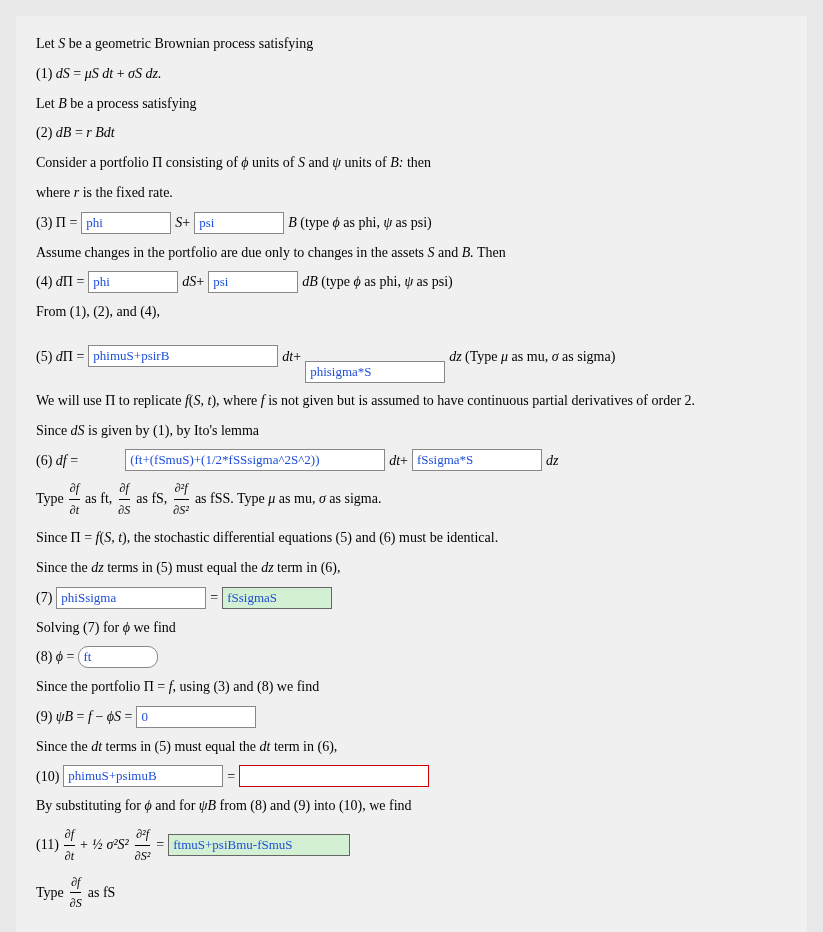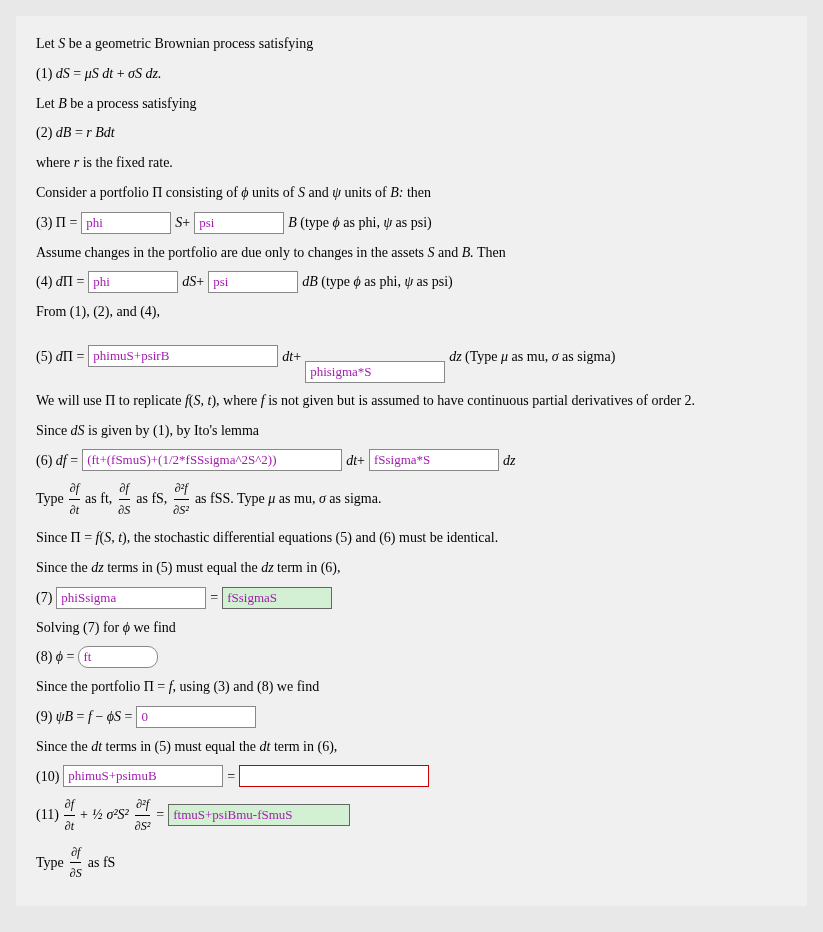--- a/index.html
+++ b/index.html
@@ -18,21 +18,21 @@
     .text-line {
       margin-bottom: 6px;
     }
     input.math-input {
       border: 1px solid #888;
       background: #fff;
       font-family: Georgia, serif;
       font-size: 13px;
       padding: 2px 4px;
       outline: none;
-      color: #a21caf;
+      color: #1d4ed8;
     }
     input.math-input.red-border {
       border: 1px solid #cc0000;
       color: #cc0000;
     }
     input.math-input.green-bg {
       background: #d4f0d4;
       border: 1px solid #666;
     }
     .italic { font-style: italic; }
@@ -59,25 +59,25 @@
 
   <div class="text-line">
     Let <span class="italic">B</span> be a process satisfying
   </div>
 
   <div class="eq-row">
     <span>(2) <span class="italic">dB</span> = <span class="italic">r Bdt</span></span>
   </div>
 
   <div class="text-line">
+    Consider a portfolio Π consisting of <span class="italic">ϕ</span> units of <span class="italic">S</span> and <span class="italic">ψ</span> units of <span class="italic">B:</span> then
+  </div>
+
+  <div class="text-line">
     where <span class="italic">r</span> is the fixed rate.
-  </div>
-
-  <div class="text-line">
-    Consider a portfolio Π consisting of <span class="italic">ϕ</span> units of <span class="italic">S</span> and <span class="italic">ψ</span> units of <span class="italic">B:</span> then
   </div>
 
   <div class="eq-row">
     <span>(3) Π =</span>
     <input class="math-input" style="width: 90px;" value="phi">
     <span><span class="italic">S</span>+</span>
     <input class="math-input" style="width: 90px;" value="psi">
     <span><span class="italic">B</span> (type <span class="italic">ϕ</span> as phi, <span class="italic">ψ</span> as psi)</span>
   </div>
 
@@ -108,21 +108,21 @@
   <div class="text-line">
     We will use Π to replicate <span class="italic">f</span>(<span class="italic">S, t</span>), where <span class="italic">f</span> is not given but is assumed to have continuous partial derivatives of order 2.
   </div>
 
   <div class="text-line">
     Since <span class="italic">dS</span> is given by (1), by Ito's lemma
   </div>
 
   <div class="eq-row">
     <span>(6) <span class="italic">df</span> =</span>
-    <input class="math-input" style="width: 260px;" value="(ft+(fSmuS)+(1/2*fSSsigma^2S^2))">
+    <input class="math-input" style="width: 260px; margin-left: 43px;" value="(ft+(fSmuS)+(1/2*fSSsigma^2S^2))">
     <span><span class="italic">dt</span>+</span>
     <input class="math-input" style="width: 130px;" value="fSsigma*S">
     <span><span class="italic">dz</span></span>
   </div>
 
   <div class="eq-row">
     <span>Type</span>
     <span style="display:inline-flex;flex-direction:column;align-items:center;font-size:12px;vertical-align:middle;margin:0 1px;">
       <span style="border-bottom:1px solid #000;padding:0 1px;font-style:italic;">∂f</span>
       <span style="padding:0 1px;font-style:italic;">∂t</span>
@@ -177,20 +177,23 @@
     Since the <span class="italic">dt</span> terms in (5) must equal the <span class="italic">dt</span> term in (6),
   </div>
 
   <div class="eq-row">
     <span>(10)</span>
     <input class="math-input" style="width: 160px;" value="phimuS+psimuB">
     <span>=</span>
     <input class="math-input red-border" style="width: 190px;" value="">
   </div>
 
+  <div class="text-line">
+    By substituting for <span class="italic">ϕ</span> and for <span class="italic">ψB</span> from (8) and (9) into (10), we find
+  </div>
 
   <div class="eq-row">
     <span>(11)</span>
     <span style="display:inline-flex;flex-direction:column;align-items:center;font-size:12px;vertical-align:middle;margin:0 1px;">
       <span style="border-bottom:1px solid #000;padding:0 1px;font-style:italic;">∂f</span>
       <span style="padding:0 1px;font-style:italic;">∂t</span>
     </span>
     <span>+</span>
     <span style="font-style:italic;">½</span>
     <span style="font-style:italic;">σ²S²</span>

